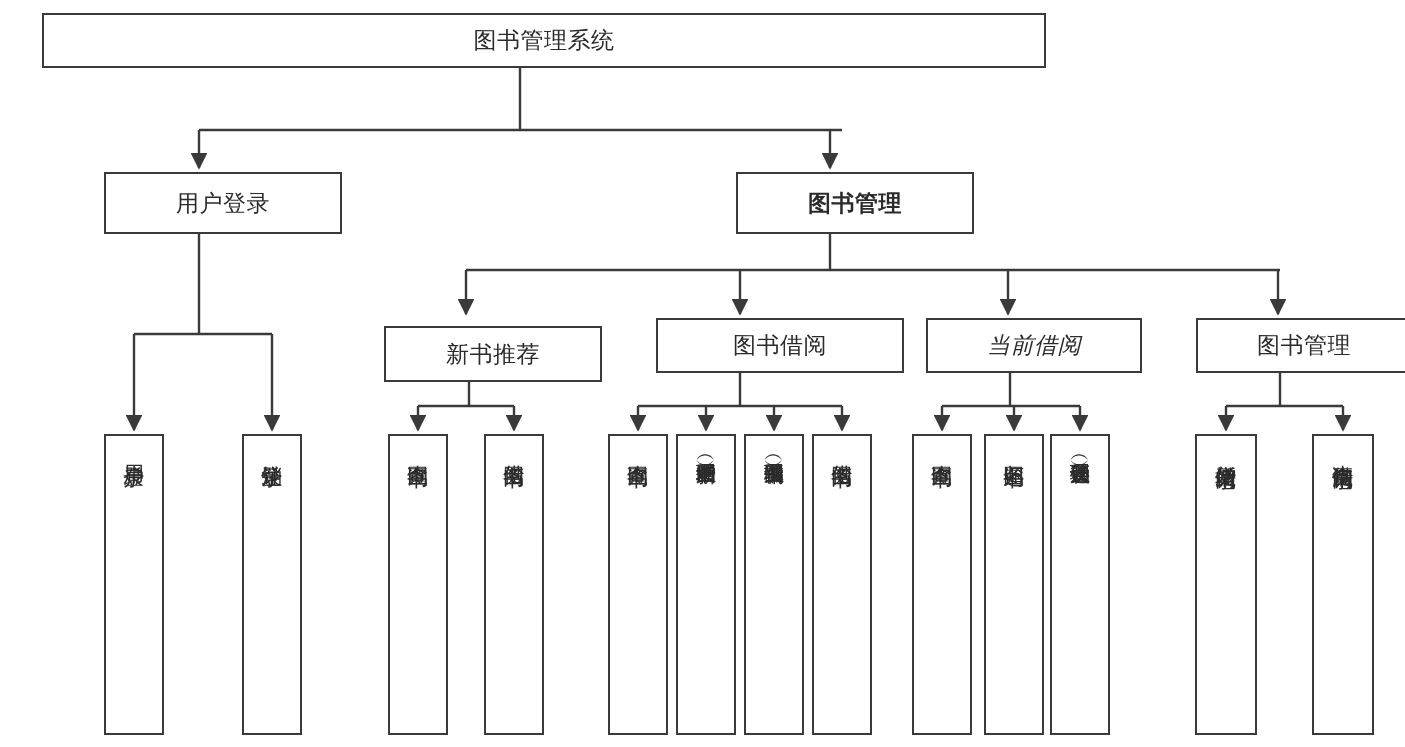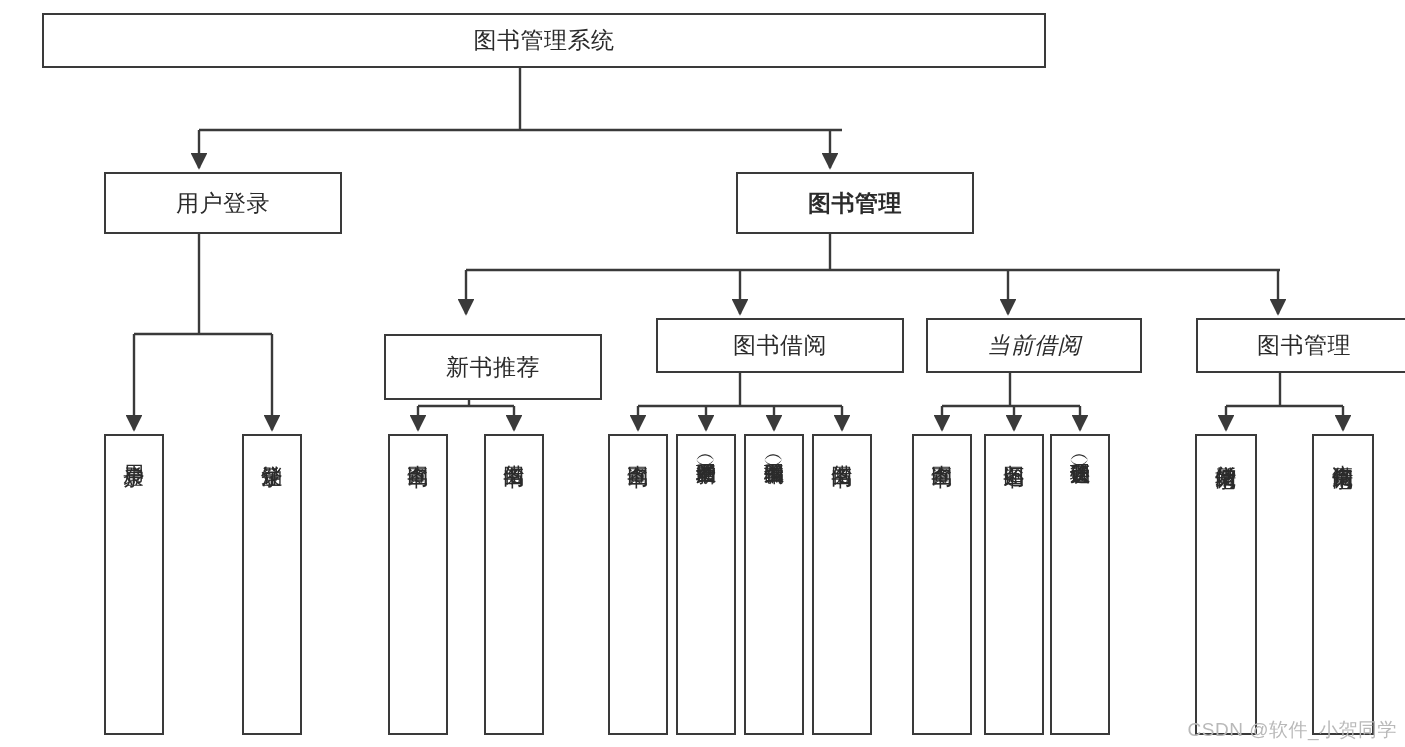--- a/index.html
+++ b/index.html
@@ -130,21 +130,21 @@
     </g>
   </svg>
 
   <div class="node level-root" id="node-root" style="left: 18px; top: 13px; width: 1004px; height: 55px;">图书管理系统</div>
 
   <div id="level2-layer">
       <div class="node level-2" style="left: 80px; top: 172px; width: 238px; height: 62px;">用户登录</div>
       <div class="node level-2" style="left: 712px; top: 172px; width: 238px; height: 62px; font-weight: bold;">图书管理</div>
     </div>
   <div id="level3-layer">
-      <div class="node level-3" style="left: 360px; top: 334px; width: 218px; height: 66px;">新书推荐</div>
+      <div class="node level-3" style="left: 360px; top: 326px; width: 218px; height: 56px;">新书推荐</div>
       <div class="node level-3" style="left: 632px; top: 318px; width: 248px; height: 55px;">图书借阅</div>
       <div class="node level-3" style="left: 902px; top: 318px; width: 216px; height: 55px; font-style: italic;">当前借阅</div>
       <div class="node level-3" style="left: 1172px; top: 318px; width: 216px; height: 55px;">图书管理</div>
     </div>
   <div id="leaf-layer">
       <div class="node leaf" style="left: 104px; top: 434px; width: 60px; height: 301px;">
         <span class="vtext">用户登录</span>
       </div>
       <div class="node leaf" style="left: 242px; top: 434px; width: 60px; height: 301px;">
         <span class="vtext">注销登录</span>
@@ -177,14 +177,13 @@
         <span class="vtext tight">确认归还（管理员）</span>
       </div>
       <div class="node leaf" style="left: 1195px; top: 434px; width: 62px; height: 301px;">
         <span class="vtext">新增借阅记录</span>
       </div>
       <div class="node leaf" style="left: 1312px; top: 434px; width: 62px; height: 301px;">
         <span class="vtext">查询借阅记录</span>
       </div>
     </div>
 
-  <div id="watermark">CSDN @软件_小贺同学</div>
 </div>
 
 </body></html>

